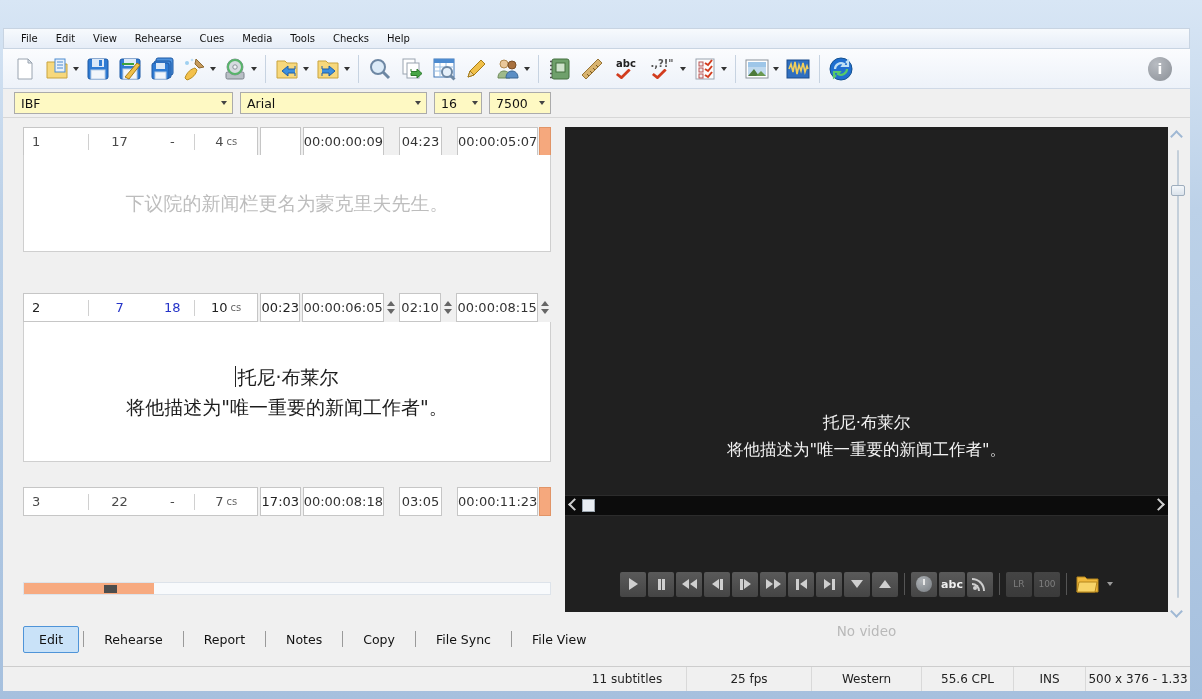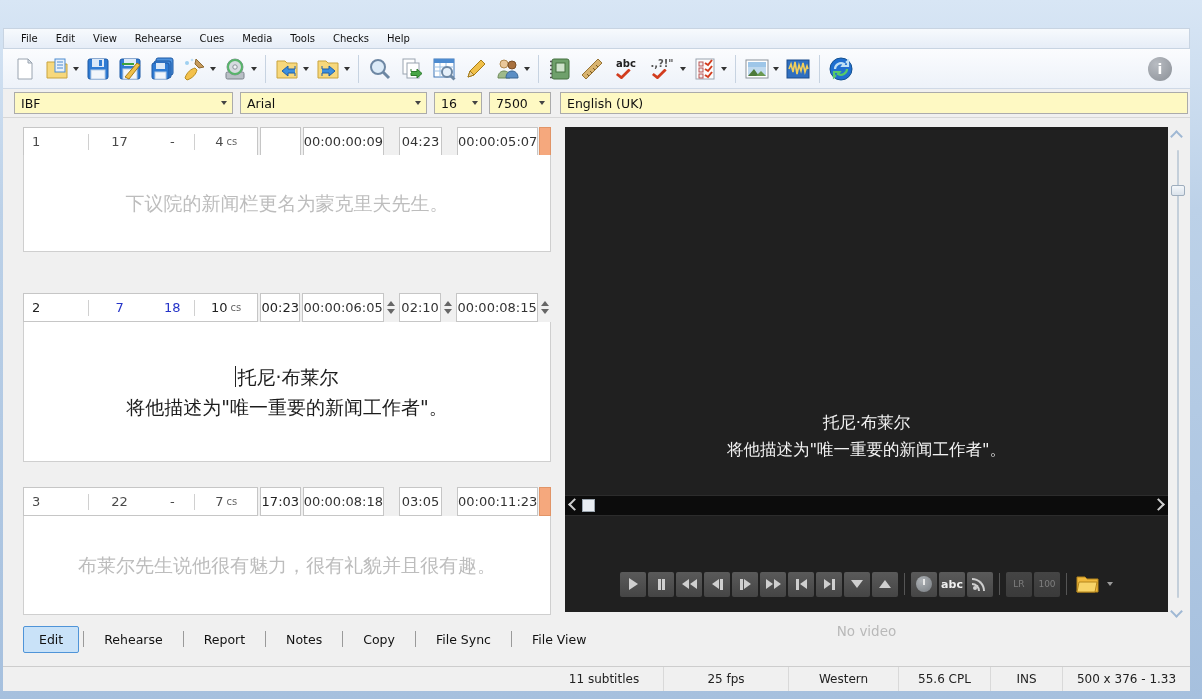--- a/index.html
+++ b/index.html
@@ -340,23 +340,20 @@
         <span class="dd"></span>
     </div>
     <div class="combo" style="margin-left:7px; width:48px;gap:12px;">
       <span class="val">16</span>
         <span class="dd"></span>
     </div>
     <div class="combo" style="margin-left:7px; width:62px;">
       <span class="val">7500</span>
         <span class="dd"></span>
     </div>
-    <div class="combo" style="margin-left:9px; flex:1; margin-right:2px;">
-      <span class="val">English (UK)</span>
-    </div>
   </div>
 
   <div class="client">
 
     <div class="rowhdr" style="top:9px;">
       <div class="hbox hleft">
         <div class="c num">1</div>
           <div class="csep"></div>
         <div class="c s1">17</div>
         <div class="c s2">-</div>
@@ -561,23 +558,20 @@
             <span class="cs-suffix">cs</span>
           </div>
       </div>
       <div class="hbox hgap">17:03</div>
       <div class="hbox htime t-in">00:00:08:18</div>
       <div class="spin-blank"></div>
       <div class="hbox htime t-mid">03:05</div>
       <div class="spin-blank"></div>
       <div class="hbox htime t-out">00:00:11:23</div>
       <div class="orange-end"></div>
-    </div>
-    <div class="textarea ghost" style="top:398px; height:99px;">
-      <div>布莱尔先生说他很有魅力，很有礼貌并且很有趣。</div>
     </div>
 
     <div class="tabs">
       <div class="tab active">Edit</div>
       <div class="tabsep"></div>
       <div class="tab">Rehearse</div>
       <div class="tabsep"></div>
       <div class="tab">Report</div>
       <div class="tabsep"></div>
       <div class="tab">Notes</div>
@@ -675,16 +669,16 @@
       <div class="vchev bot"></div>
     </div>
   </div>
 
   <div class="statusbar">
     <div class="scell" style="width:118px; border-left:none;">11 subtitles</div>
     <div class="scell" style="width:125px;">25 fps</div>
     <div class="scell" style="width:110px;">Western</div>
     <div class="scell" style="width:92px;">55.6 CPL</div>
     <div class="scell" style="width:72px;">INS</div>
-    <div class="scell" style="width:128px;">500 x 376 - 1.33</div>
+    <div class="scell" style="width:105px;">500 x 376 - 1.33</div>
   </div>
 
 </div>
 
 </body></html>

